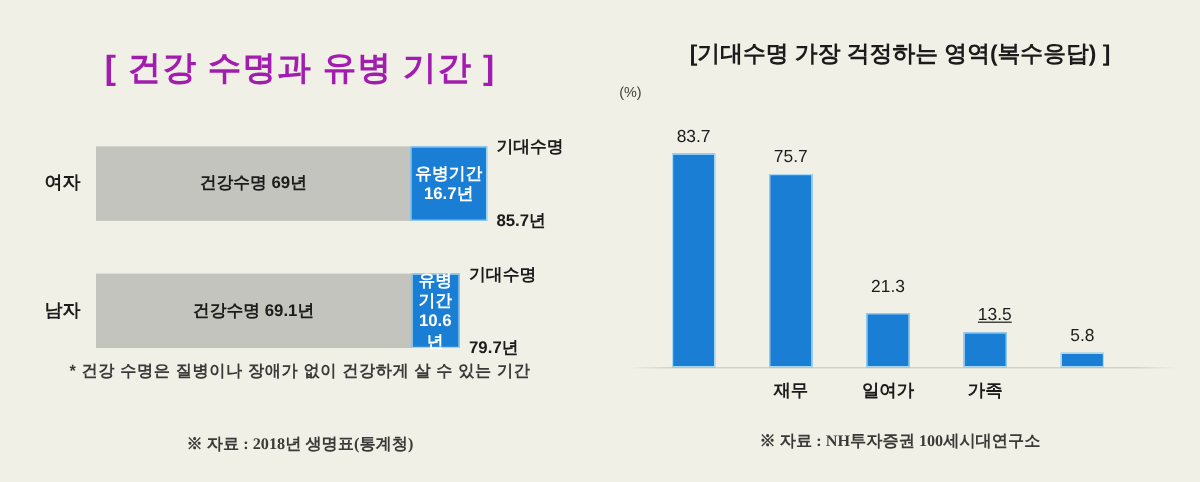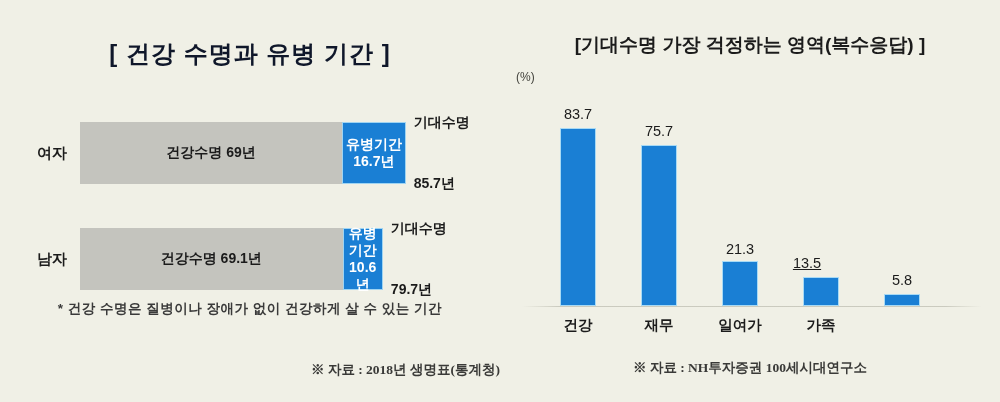--- a/index.html
+++ b/index.html
@@ -28,24 +28,24 @@
     top: 0;
     width: 500px;
     height: 402px;
   }
   .left-title {
     position: absolute;
     left: 0;
     top: 38px;
     width: 500px;
     text-align: center;
-    font-size: 24px;
+    font-size: 28px;
     font-weight: bold;
     letter-spacing: 1px;
-    color: #0f172a;
+    color: #a21caf;
   }
 
   .row {
     position: absolute;
     left: 0;
     width: 500px;
     height: 62px;
   }
   .row-female { top: 122px; }
   .row-male   { top: 228px; }
@@ -121,21 +121,21 @@
     font-size: 13.5px;
     font-weight: bold;
     color: #3a3a3a;
     letter-spacing: 0.5px;
   }
   .source-left {
     position: absolute;
     left: 0;
     top: 361px;
     width: 500px;
-    text-align: right;
+    text-align: center;
     font-size: 13.5px;
     font-weight: bold;
     color: #3a3a38;
     font-family: "Liberation Serif", "DejaVu Serif", serif;
   }
 
   
   .panel-right {
     position: absolute;
     left: 500px;
@@ -268,29 +268,28 @@
   <div class="panel-right">
 
     <div class="right-title">[기대수명 가장 걱정하는 영역(복수응답) ]</div>
 
     <div class="unit-label">(%)</div>
 
     <div class="plot" id="vplot">
       <div class="baseline"></div>
     <div class="vbar" style="left: 60px; top: 128px; width: 36px; height: 178px;"></div>
         <div class="vval" style="left: 38px; top: 106px; width: 80px;">83.7</div>
-        <div class="vcat" style="left: 33px; width: 90px;">건강</div>
         <div class="vbar" style="left: 141px; top: 145.013px; width: 36px; height: 160.987px;"></div>
         <div class="vval" style="left: 119px; top: 123.013px; width: 80px;">75.7</div>
         <div class="vcat" style="left: 114px; width: 90px;">재무</div>
         <div class="vbar" style="left: 222px; top: 260.703px; width: 36px; height: 45.2975px;"></div>
-        <div class="vval" style="left: 200px; top: 241px; width: 80px;">21.3</div>
+        <div class="vval" style="left: 200px; top: 231px; width: 80px;">21.3</div>
         <div class="vcat" style="left: 195px; width: 90px;">일여가</div>
         <div class="vbar" style="left: 303px; top: 277.29px; width: 36px; height: 28.7097px;"></div>
-        <div class="vval" style="left: 267px; top: 255.29px; width: 80px; text-decoration: underline;">13.5</div>
+        <div class="vval" style="left: 289px; top: 255.29px; width: 80px; text-decoration: underline;">13.5</div>
         <div class="vcat" style="left: 276px; width: 90px;">가족</div>
         <div class="vbar" style="left: 384px; top: 293.665px; width: 36px; height: 12.3345px;"></div>
         <div class="vval" style="left: 362px; top: 271.665px; width: 80px;">5.8</div>
       </div>
 
     <div class="source-right">※ 자료 : NH투자증권 100세시대연구소</div>
   </div>
 
 </div>
 

